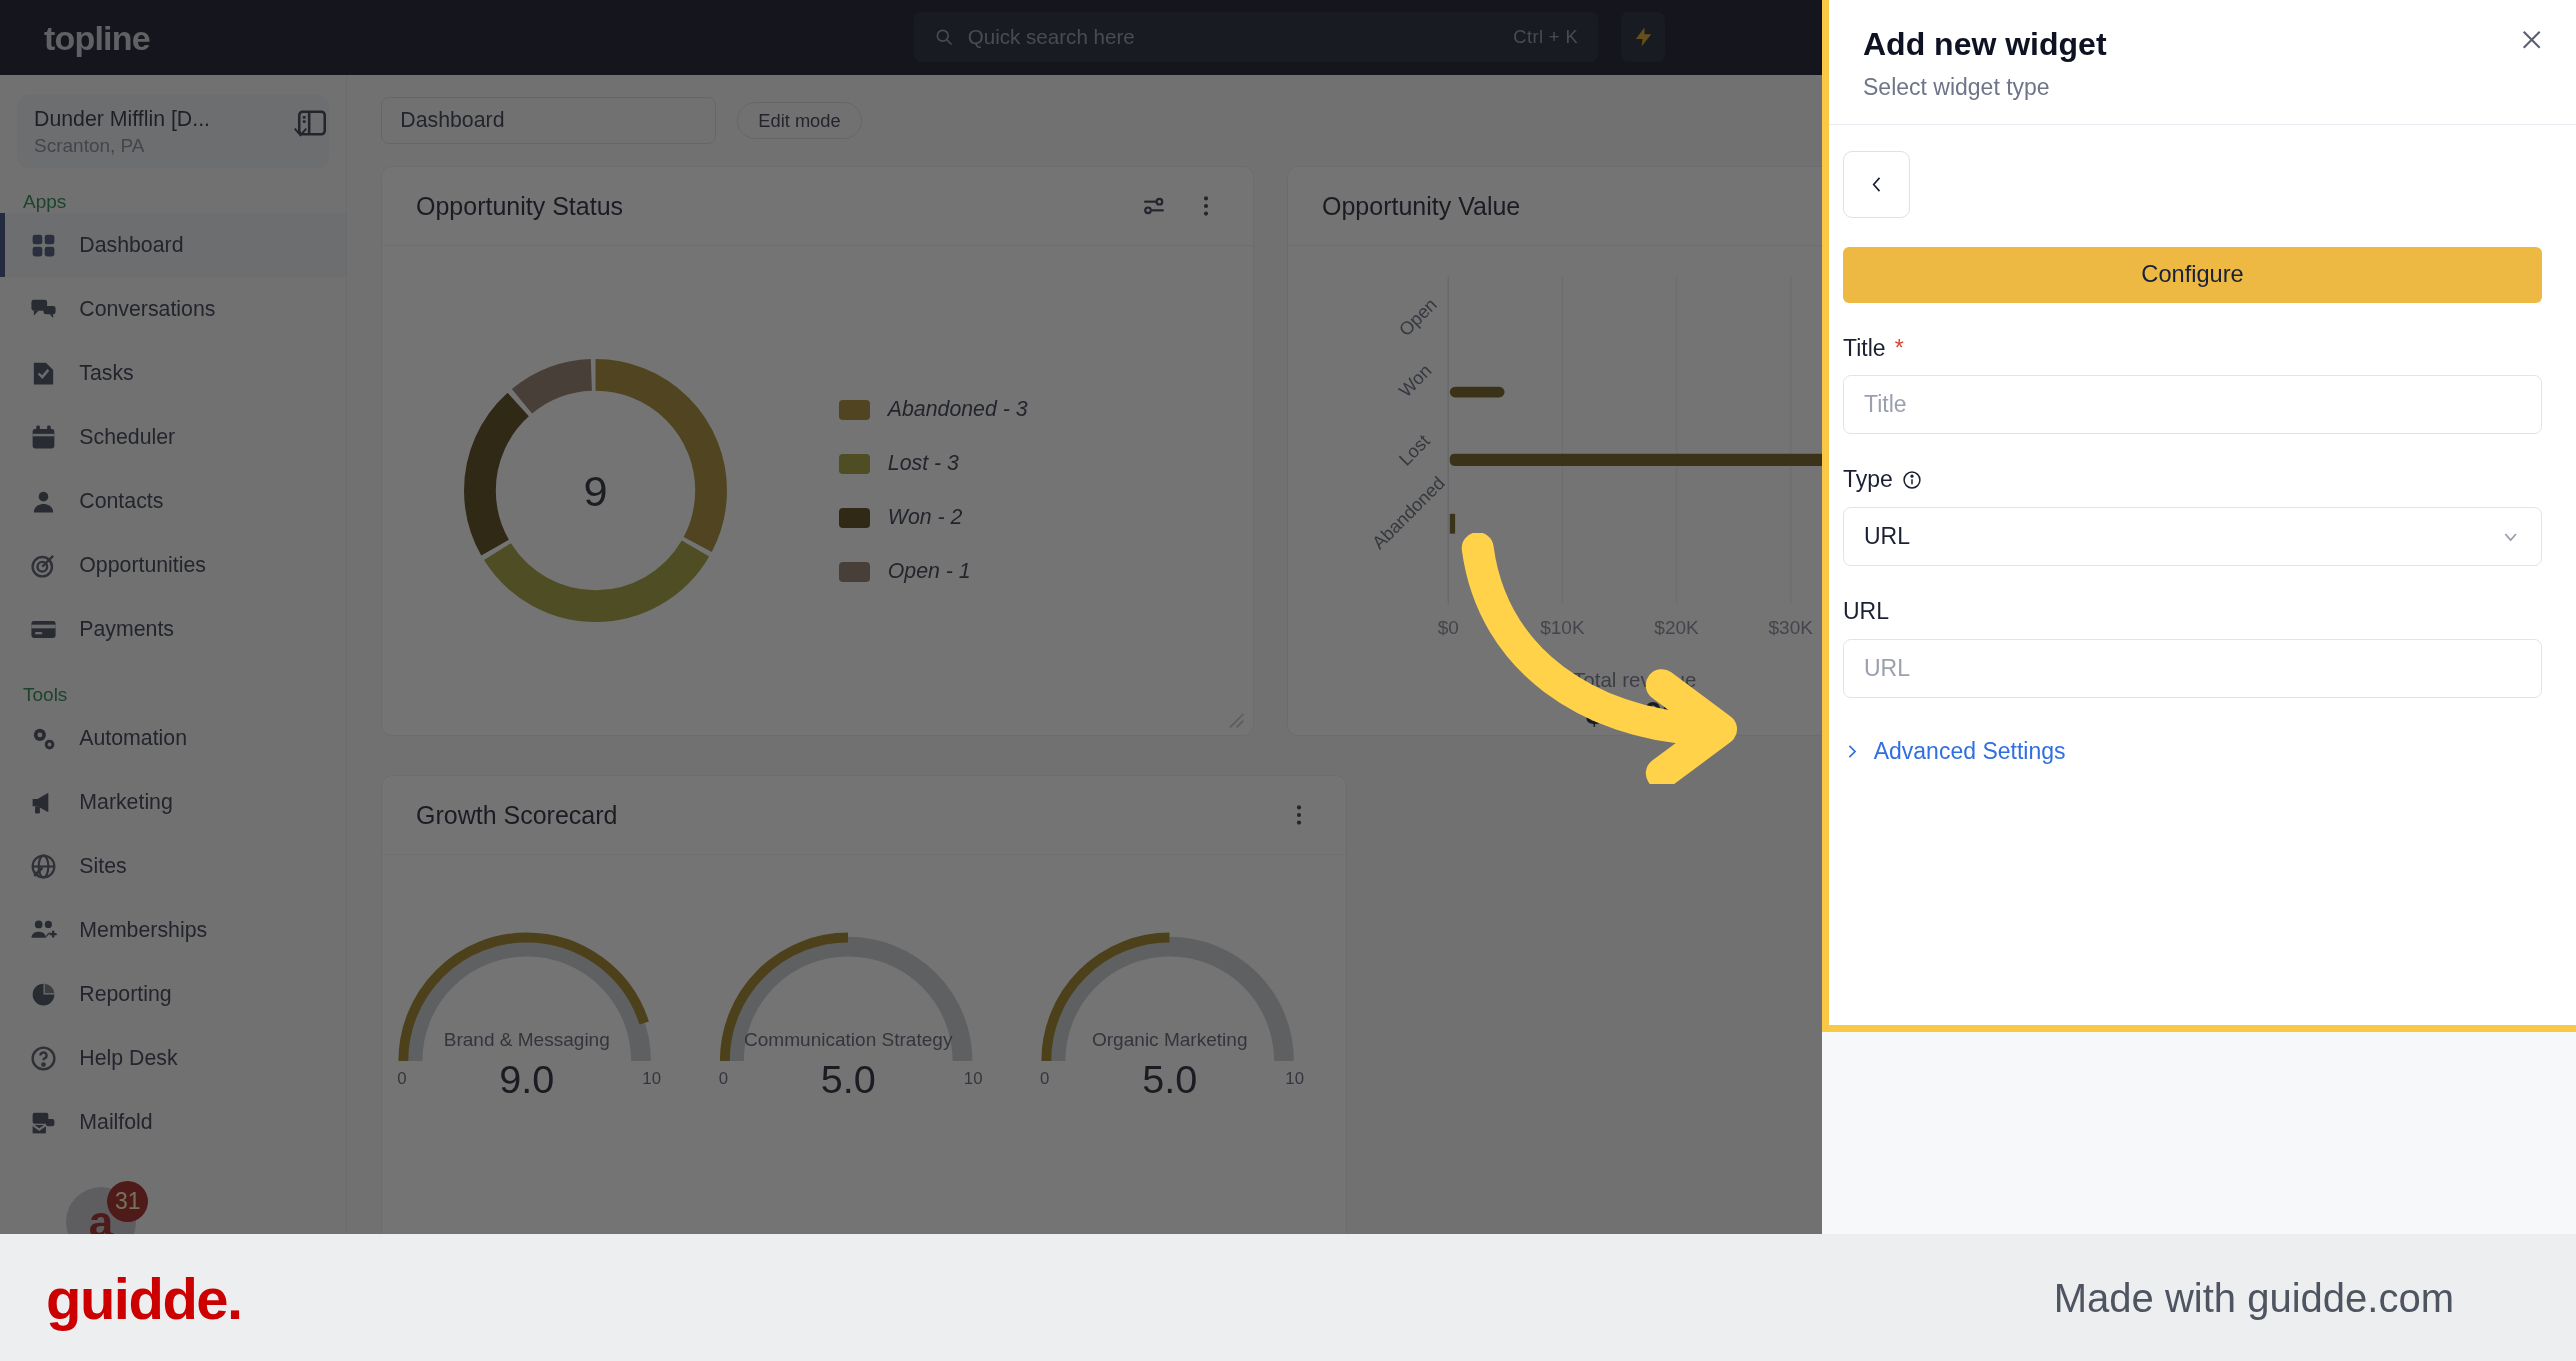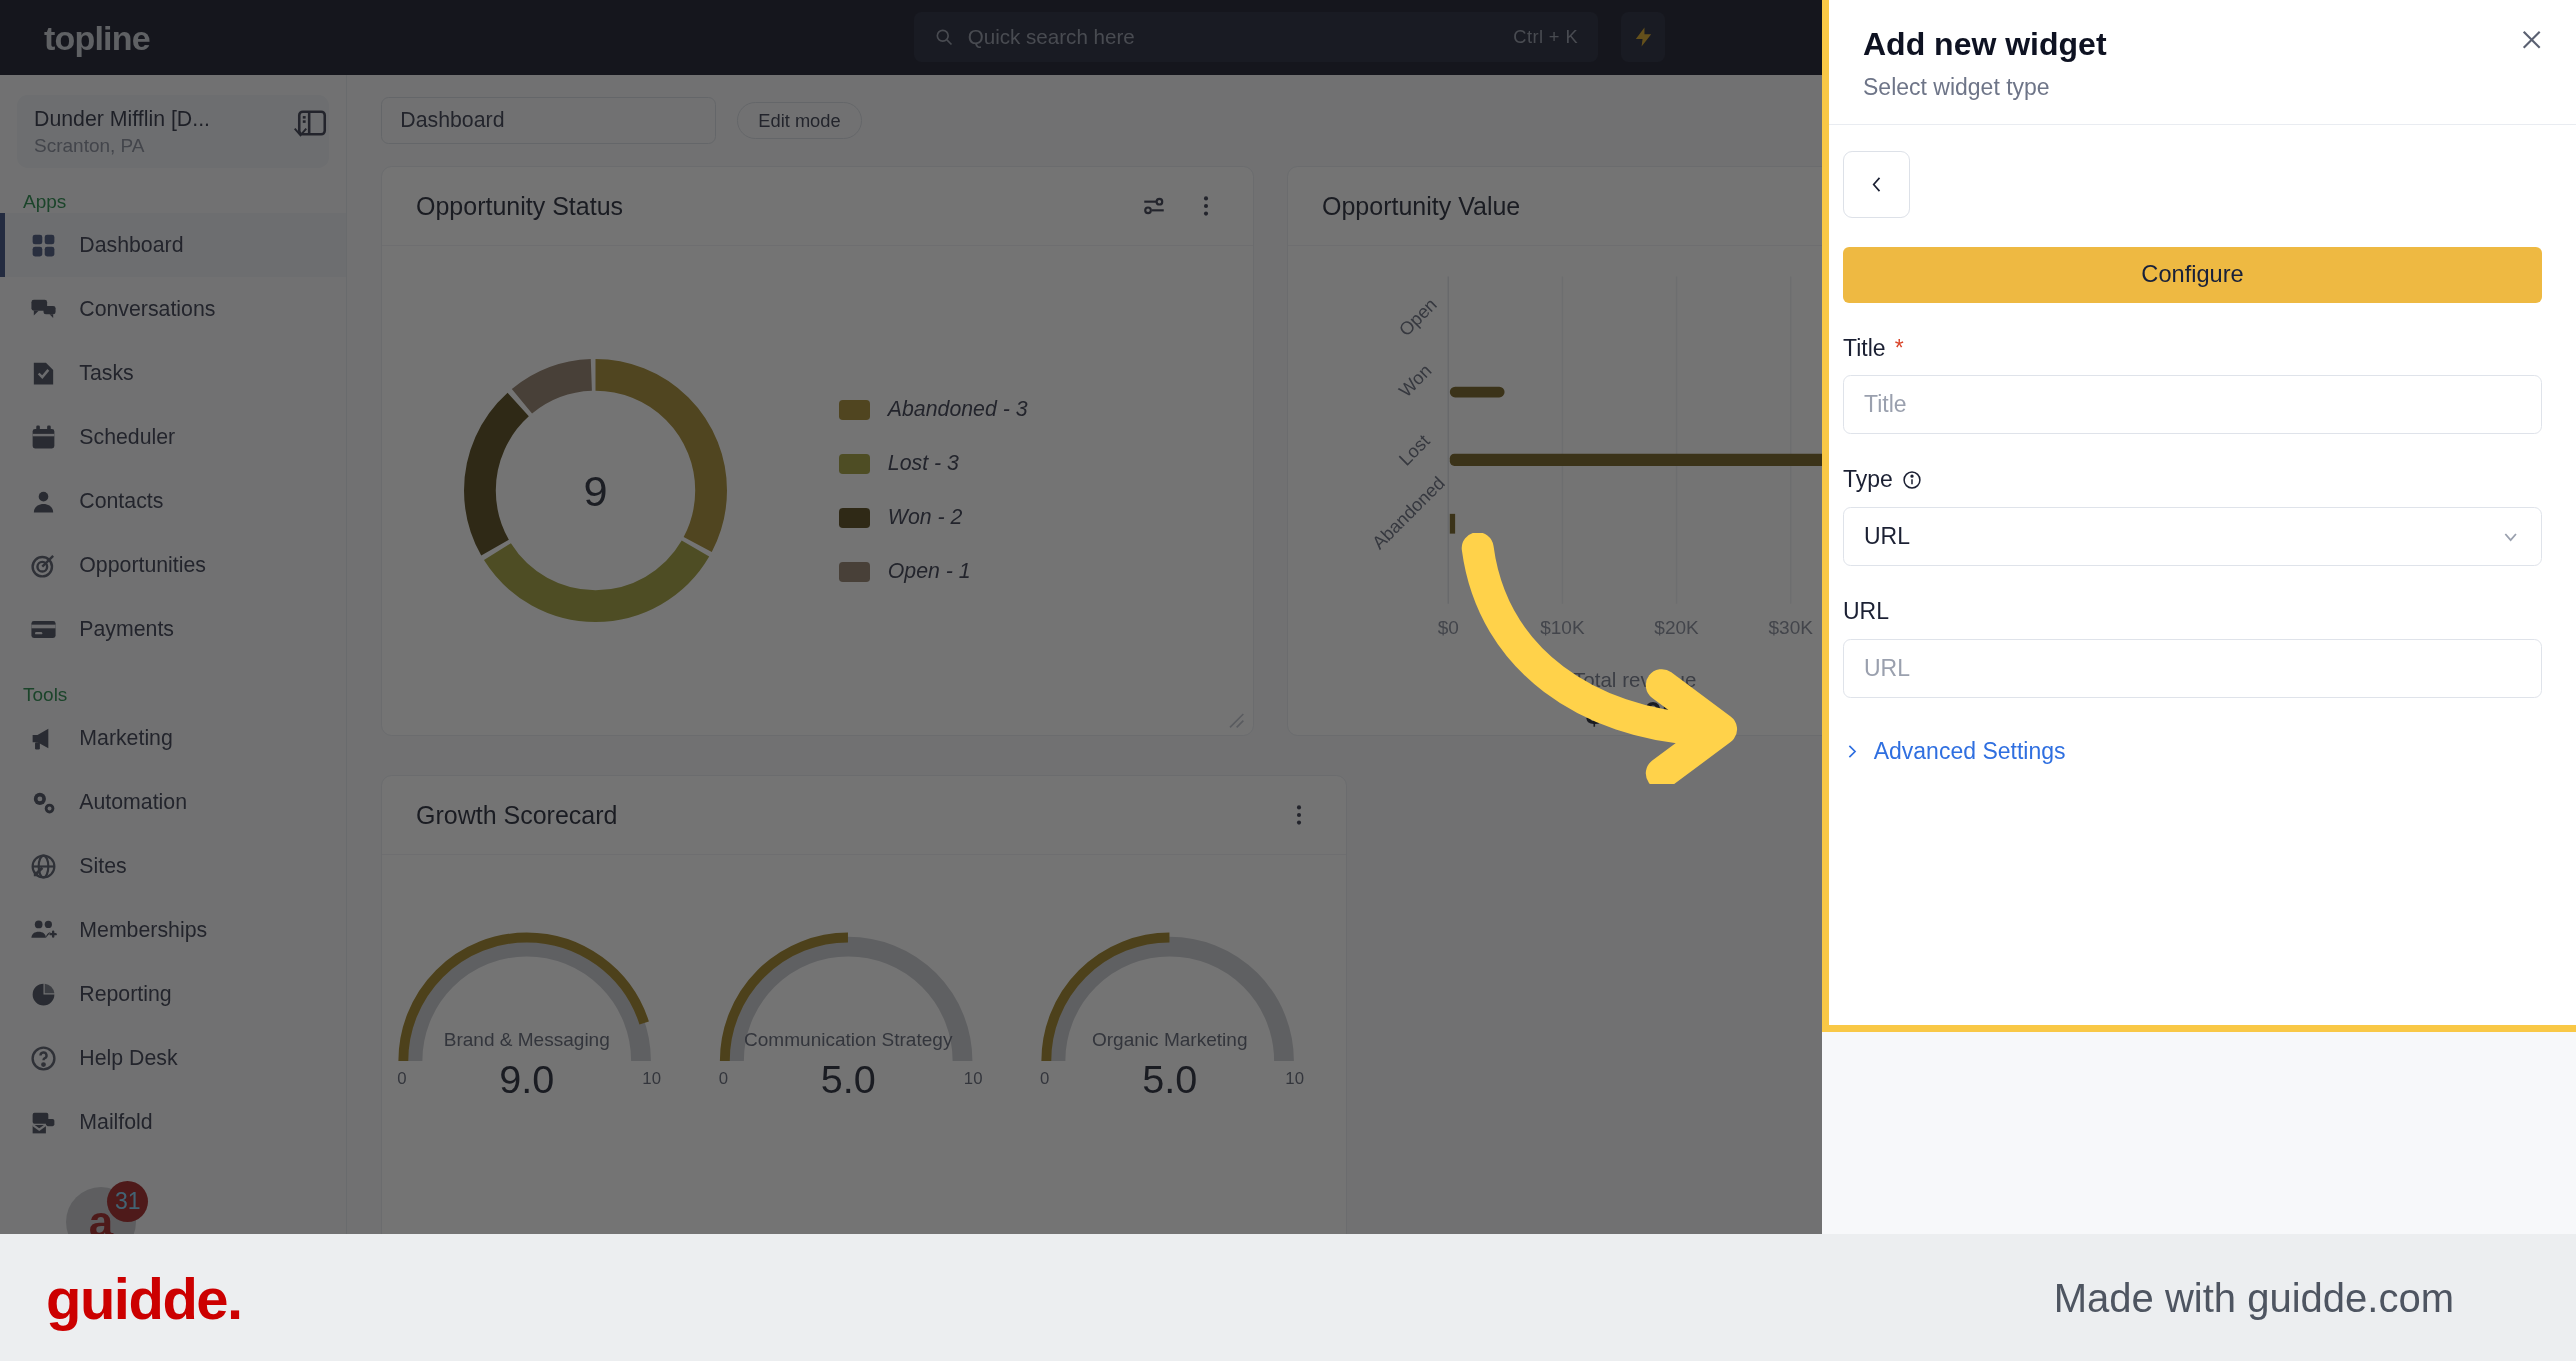--- a/index.html
+++ b/index.html
@@ -69,21 +69,21 @@
   .nav-label { font-size: 21.3px; color: #2a2f42; white-space: nowrap; }
 
   .avatar-wrap { position: absolute; left: 66px; bottom: -23px; }
   .avatar {
     width: 70px; height: 70px; border-radius: 50%; background: #c4c6cb;
     display: flex; align-items: center; justify-content: center;
     font-size: 44px; color: #9b1414; font-weight: 700;
   }
   .badge {
     position: absolute; right: -12.2px; top: -6.1px; min-width: 41px; height: 41px;
-    border-radius: 20.6px; background: #9b1414; color: #7dd3fc; font-size: 23px;
+    border-radius: 20.6px; background: #9b1414; color: #fef9c3; font-size: 23px;
     display: flex; align-items: center; justify-content: center; padding: 0 6.1px;
   }
 
   
   .main { position: absolute; left: 347px; top: 75px; right: 0; bottom: 0; background: #f7f8fa; }
   .main-head { height: 91px; display: flex; align-items: center; padding: 0 34px; }
   .dash-select {
     width: 335px; height: 47px; border: 0.8px solid #d6dae2; border-radius: 7.6px;
     display: flex; align-items: center; padding: 0 18.3px;
     font-size: 21.3px; color: #2a2f42; background: transparent;
@@ -297,34 +297,34 @@
             <rect x="2" y="8" width="20" height="3" fill="#e9ebef"></rect>
           <rect x="5" y="14" width="6" height="2" rx="1" fill="#e9ebef"></rect>
         </svg>
         <span class="nav-label">Payments</span>
       </div>
 
       <div class="nav-section">Tools</div>
 
       <div class="nav-item">
         <svg class="nav-ico" viewBox="0 0 24 24" fill="#3c4152">
-          <path d="M3 9v6h4l9 5V4L7 9z"></path>
-            <rect x="5" y="15" width="4" height="6" rx="1"></rect>
-        </svg>
-        <span class="nav-label">Marketing</span>
-      </div>
-
-      <div class="nav-item">
-        <svg class="nav-ico" viewBox="0 0 24 24" fill="#3c4152">
           <circle cx="9" cy="9" r="5"></circle>
             <circle cx="9" cy="9" r="2" fill="#e9ebef"></circle>
           <circle cx="17" cy="17" r="4"></circle>
             <circle cx="17" cy="17" r="1.6" fill="#e9ebef"></circle>
         </svg>
         <span class="nav-label">Automation</span>
+      </div>
+
+      <div class="nav-item">
+        <svg class="nav-ico" viewBox="0 0 24 24" fill="#3c4152">
+          <path d="M3 9v6h4l9 5V4L7 9z"></path>
+            <rect x="5" y="15" width="4" height="6" rx="1"></rect>
+        </svg>
+        <span class="nav-label">Marketing</span>
       </div>
 
       <div class="nav-item">
         <svg class="nav-ico" viewBox="0 0 24 24" fill="none" stroke="#4a4f60" stroke-width="1.8">
           <circle cx="12" cy="12" r="9"></circle>
             <ellipse cx="12" cy="12" rx="4" ry="9"></ellipse>
             <line x1="3" y1="12" x2="21" y2="12"></line>
           <polyline points="5,19 11,13" stroke-width="2.4"></polyline>
             <polygon points="4,20 4,15 9,20" fill="#4a4f60" stroke="none"></polygon>
         </svg>

